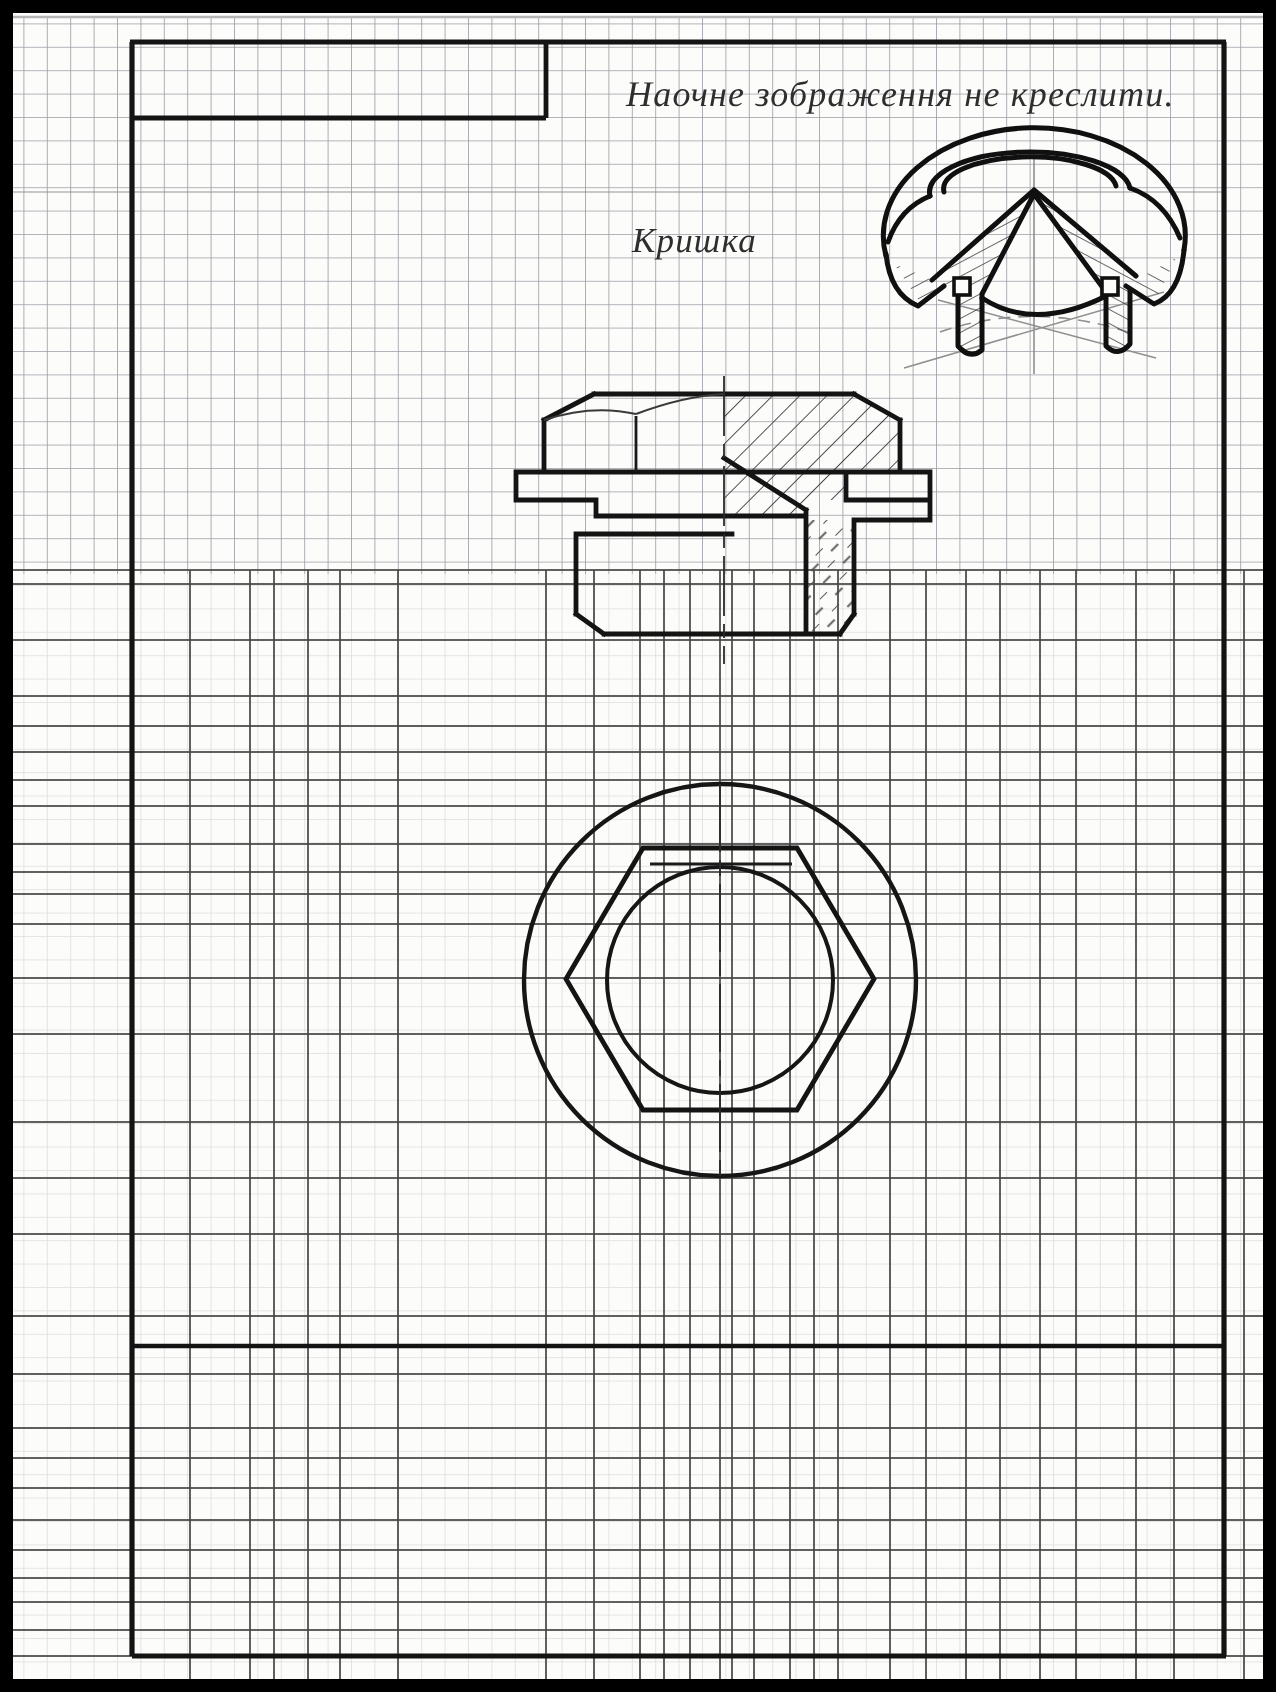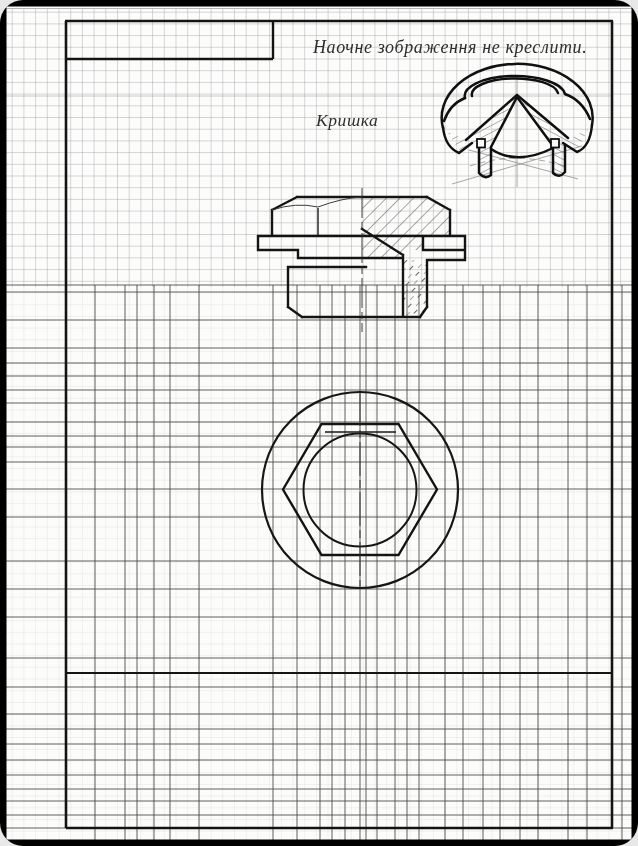--- a/index.html
+++ b/index.html
@@ -1,17 +1,17 @@
 <!DOCTYPE html>
 <html><head>
 <meta charset="utf-8">
 <style>
   html,body{margin:0;padding:0;background:#e8e8e8;}
   .page{position:relative;width:638px;height:846px;background:#fcfcfa;overflow:hidden;
-        font-family:"Liberation Sans",sans-serif;border-radius:23px;}
+        font-family:"Liberation Sans",sans-serif;}
   svg{display:block}
   .note-text{font-family:"Liberation Serif",serif;font-style:italic;font-size:18px;
              fill:#2e2e2e;letter-spacing:0.6px;}
   .part-label{font-family:"Liberation Serif",serif;font-style:italic;font-size:17.5px;
               fill:#2e2e2e;letter-spacing:0.6px;}
   .bold{stroke:#141414;stroke-width:2.4;fill:none;stroke-linecap:square;}
   .bold3{stroke:#101010;stroke-width:2.5;fill:none;stroke-linecap:round;stroke-linejoin:round;}
   .med{stroke:#1a1a1a;stroke-width:1.4;fill:none;}
   .thin{stroke:#3a3a3a;stroke-width:1;fill:none;}
   .ctr{stroke:#2b2b2b;stroke-width:0.9;fill:none;}

